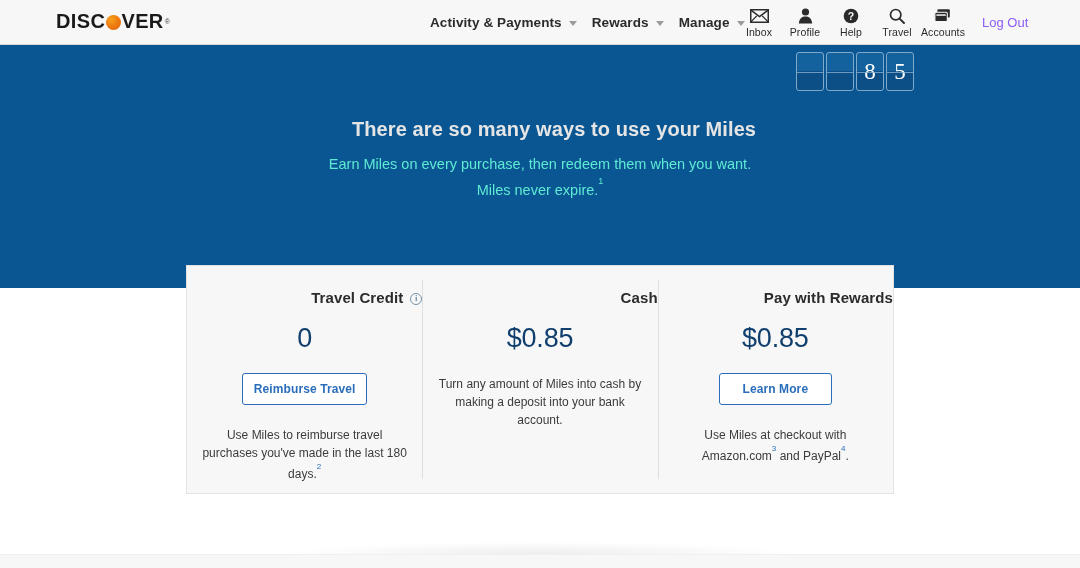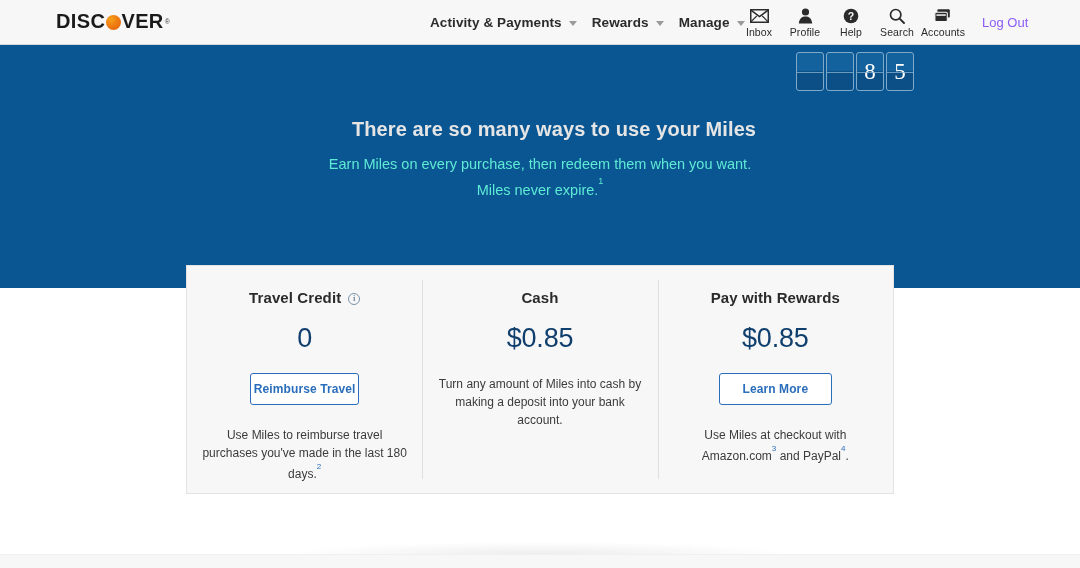--- a/index.html
+++ b/index.html
@@ -198,21 +198,21 @@
     bottom: 14px;
     width: 1px;
     background: #e0e0e0;
   }
   .col-title {
     font-size: 15px;
     font-weight: bold;
     color: #2b2b2b;
     display: flex;
     align-items: center;
-    justify-content: center;
+    justify-content: flex-end;
     gap: 7px;
     letter-spacing: 0.1px;
   }
   .info-icon {
     width: 12px; height: 12px;
     border-radius: 50%;
     border: 1px solid #7a93a8;
     color: #7a93a8;
     font-size: 9px;
     font-weight: bold;
@@ -238,21 +238,21 @@
     border: 1px solid #2a6ebb;
     border-radius: 3px;
     color: #2a6ebb;
     font-size: 12px;
     font-weight: bold;
     font-family: "Liberation Sans", sans-serif;
     padding: 8px 0;
     cursor: pointer;
     letter-spacing: 0.1px;
   }
-  .btn-w1 { width: 109px; }
+  .btn-w1 { width: 125px; }
   .btn-w2 { width: 113px; }
   .btn-w3 { width: 113px; }
   .col-desc {
     margin: 21px auto 8px;
     width: 206px;
     font-size: 12px;
     line-height: 18px;
     color: #3b3b3b;
   }
   .col-desc sup {
@@ -340,21 +340,21 @@
       <span class="ilabel">Help</span>
     </div>
 
     <div class="iconitem">
       <span class="glyph">
         <svg width="16" height="16" viewBox="0 0 16 16">
           <circle cx="6.7" cy="6.7" r="5.2" fill="none" stroke="#2b2b2b" stroke-width="1.7"></circle>
           <path d="M10.6 10.6 L15 15" stroke="#2b2b2b" stroke-width="1.9" stroke-linecap="round"></path>
         </svg>
       </span>
-      <span class="ilabel">Search</span>
+      <span class="ilabel">Travel</span>
     </div>
 
     <div class="iconitem">
       <span class="glyph">
         <svg width="18" height="15" viewBox="0 0 18 15">
           <rect x="3.4" y="1.2" width="12.4" height="8.2" rx="1" fill="#2b2b2b"></rect>
           <rect x="0.9" y="4.3" width="12.4" height="9.2" rx="1" fill="#2b2b2b" stroke="#f7f7f7" stroke-width="1.1"></rect>
           <rect x="2.4" y="6.3" width="9.4" height="1.5" fill="#f7f7f7"></rect>
         </svg>
       </span>

